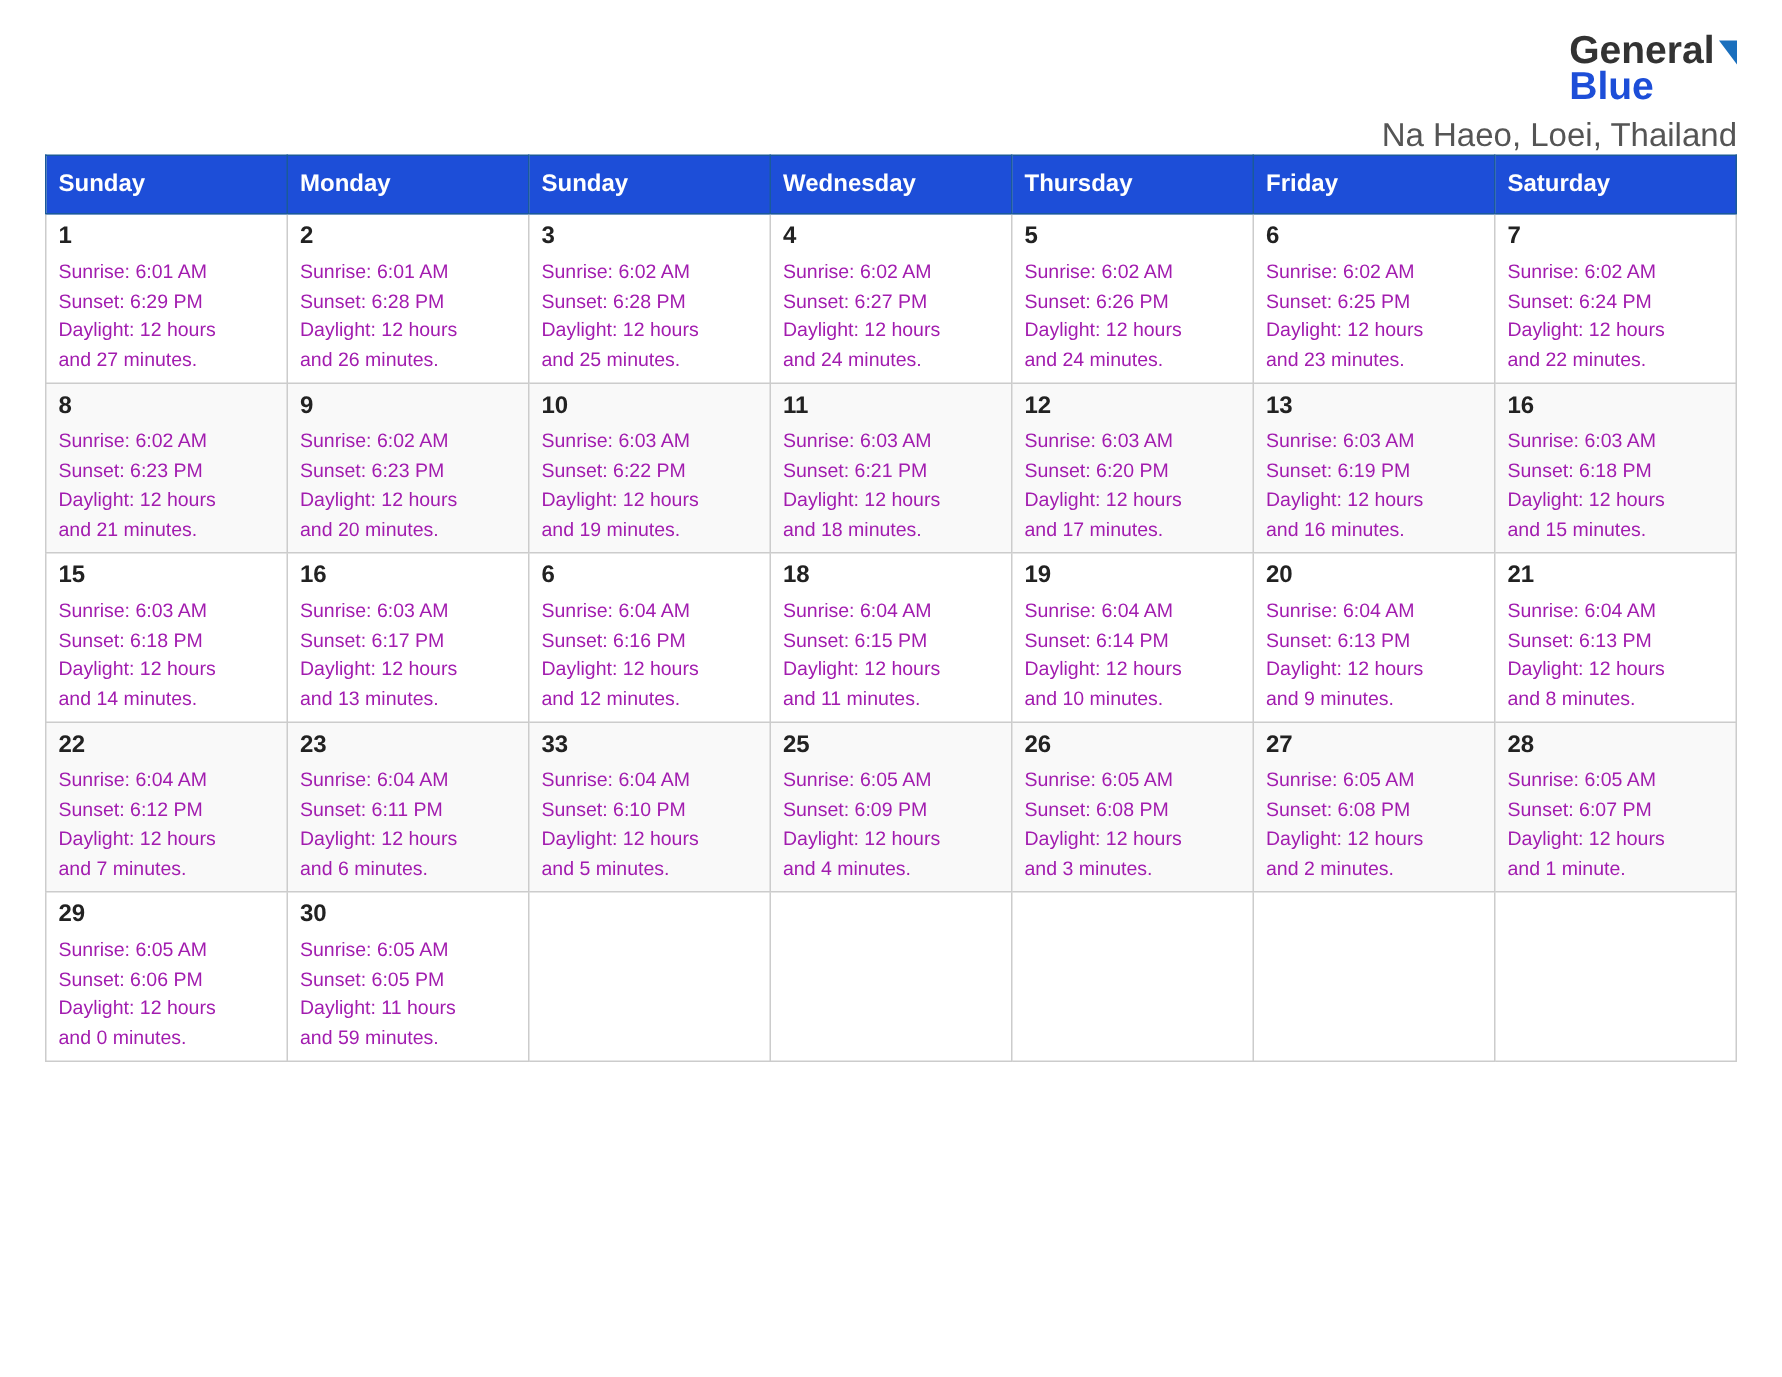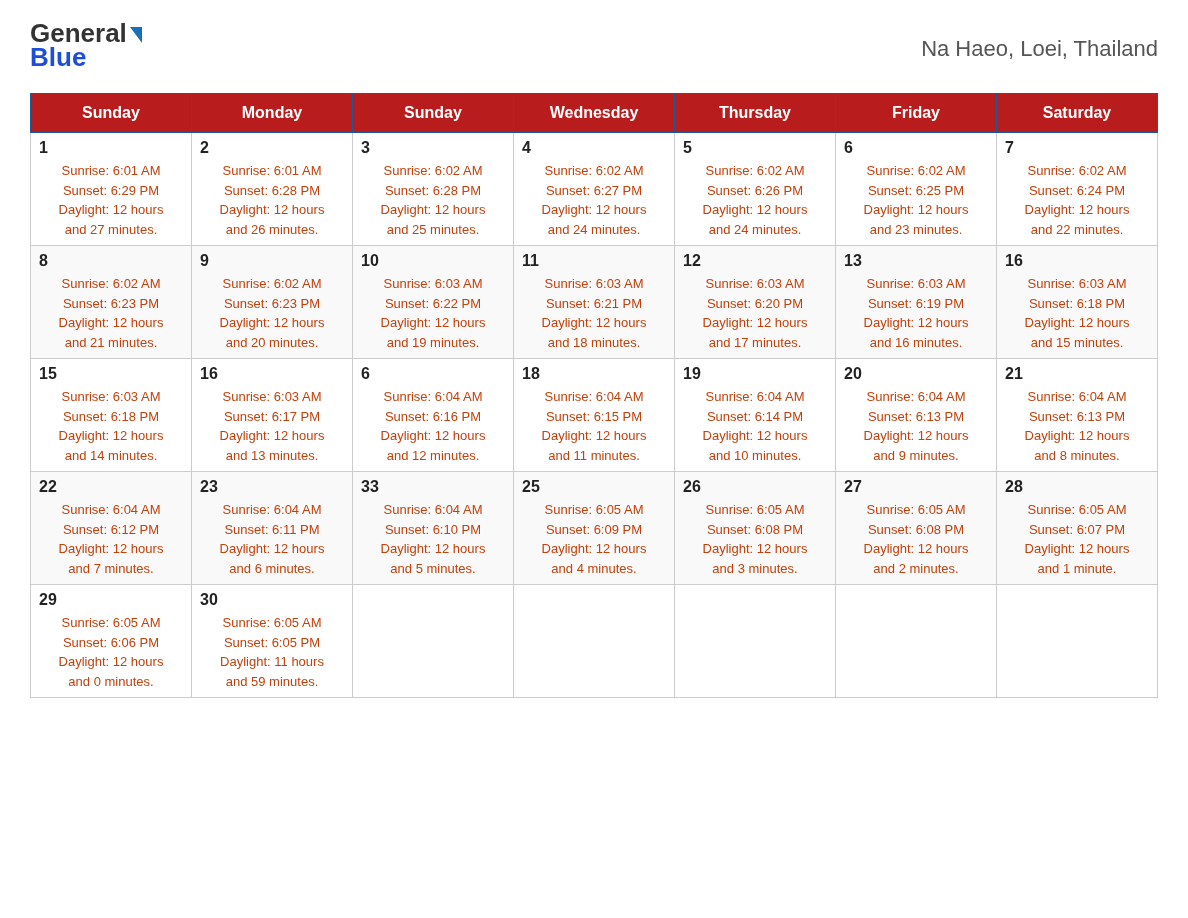--- a/index.html
+++ b/index.html
@@ -6,22 +6,22 @@
     body {
       font-family: Arial, sans-serif;
       background: #fff;
       padding: 20px 30px;
       width: 1188px;
       min-height: 918px;
     }
     .header-area {
       display: flex;
       justify-content: space-between;
-      align-items: center;
-      margin-bottom: 20px;
+      align-items: flex-end;
+      flex-direction: column;
     }
     .logo-area {
       display: flex;
       flex-direction: column;
       align-items: flex-start;
     }
     .logo-text {
       font-size: 26px;
       font-weight: bold;
       color: #333;
@@ -46,49 +46,48 @@
       font-size: 22px;
       color: #555;
       margin-top: 4px;
     }
     .calendar-table {
       width: 100%;
       border-collapse: collapse;
       border: 1px solid #999;
     }
     .calendar-table th {
-      background-color: #b91c1c;
+      background-color: #1d4ed8;
       color: #fff;
       font-size: 16px;
       font-weight: bold;
       padding: 10px 8px;
-      text-align: center;
+      text-align: left;
       border: 1px solid #1a5a9a;
     }
     .calendar-table td {
       vertical-align: top;
       padding: 6px 8px;
       border: 1px solid #ccc;
       width: 14.28%;
       font-size: 13px;
       color: #333;
       min-height: 90px;
     }
     .day-number {
       font-size: 16px;
       font-weight: bold;
       color: #222;
       display: block;
       margin-bottom: 4px;
     }
     .day-info {
       font-size: 13px;
-      color: #c2410c;
+      color: #a21caf;
       line-height: 1.5;
-      text-align: center;
     }
     .empty-cell {
       background: #fff;
     }
     tr:nth-child(even) td {
       background-color: #f9f9f9;
     }
     tr td {
       background-color: #fff;
     }

